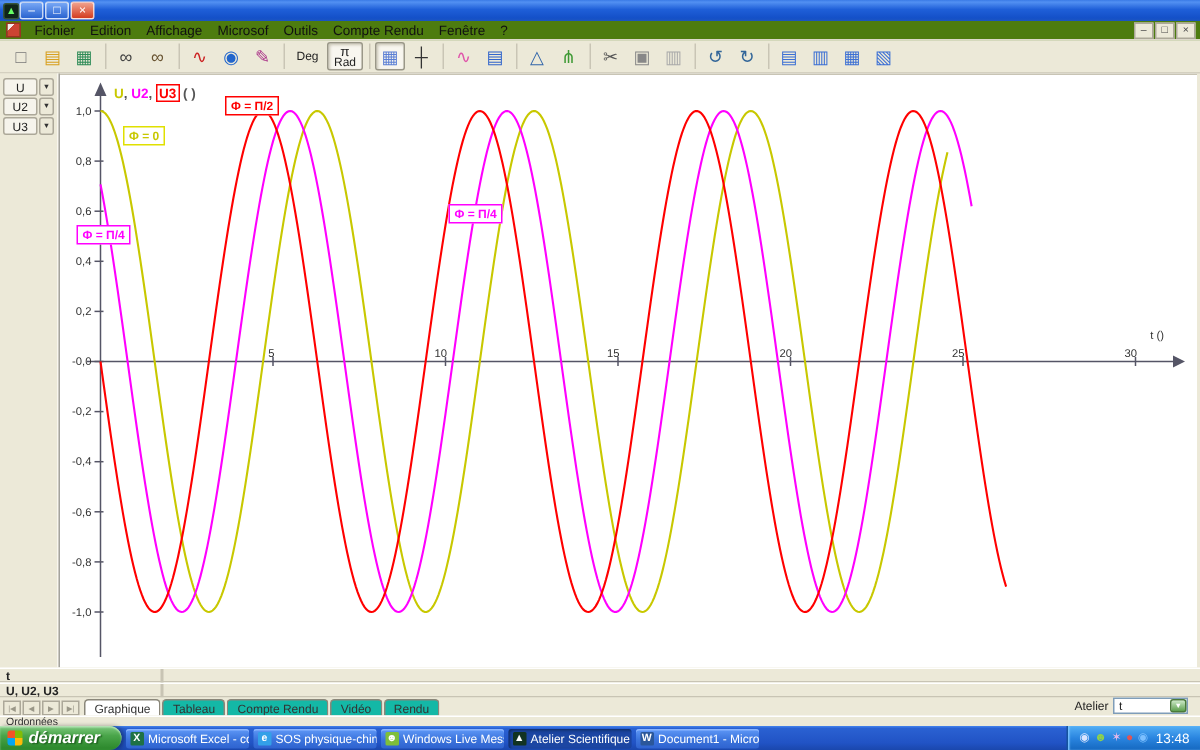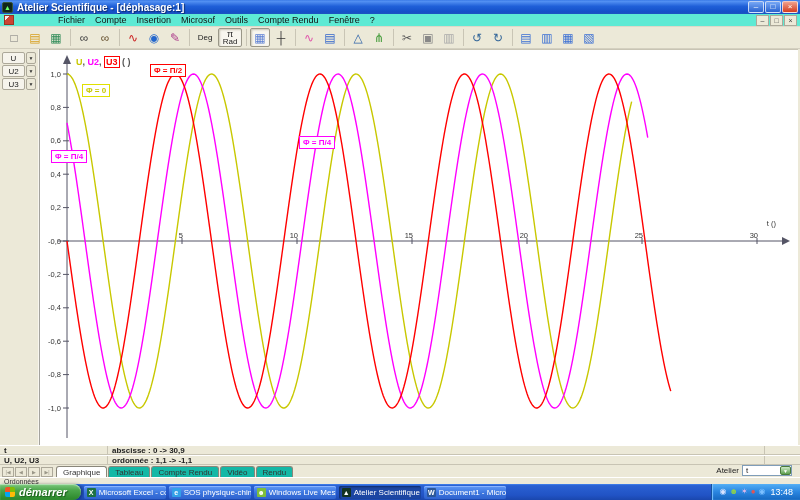--- a/index.html
+++ b/index.html
@@ -21,23 +21,23 @@
     display:inline-flex; align-items:center; justify-content:center; color:#6f6; font-size:7px; line-height:1; }
   .title { font-size:10px; font-weight:bold; margin-left:4px; flex:1; white-space:nowrap;
     text-shadow:1px 1px 1px #0a2a6a; }
   .win-controls { display:flex; gap:1px; }
   .wbtn { width:16px; height:12px; border-radius:2px; border:1px solid rgba(255,255,255,.7);
     display:flex; align-items:center; justify-content:center; font-size:8px; line-height:1; color:#fff;
     background:linear-gradient(180deg,#77a7f5,#2a63cf); }
   .wbtn.close { background:linear-gradient(180deg,#f0a08c,#d33c1f); }
 
   
-  .menubar { position:absolute; top:14px; left:0; right:0; height:13px; background:#5eead4;
+  .menubar { position:absolute; top:14px; left:0; right:0; height:13px; background:#4d7c0f;
     display:flex; align-items:center; font-size:9px; color:#111; padding-left:2px;
-    border-bottom:1px solid #ddd9ca;gap:35px; }
+    border-bottom:1px solid #ddd9ca; }
   .child-icon { width:10px; height:10px; margin:0 4px 0 2px;
     background:linear-gradient(135deg,#f6eded 30%,#cc4433 30%); border:1px solid #993322; }
   .menu-item { padding:0 5px; white-space:nowrap; }
   .child-controls { margin-left:auto; display:flex; gap:1px; padding-right:3px; }
   .cbtn { width:13px; height:11px; border:1px solid #aca899; background:#ece9d8; color:#444;
     font-size:7px; line-height:1; display:flex; align-items:center; justify-content:center; }
 
   
   .toolbar { position:absolute; top:27px; left:0; right:0; height:22px; background:#ece9d8;
     display:flex; align-items:center; padding-left:4px; border-bottom:1px solid #d4d0c0; }
@@ -118,34 +118,33 @@
   .trayicon { font-size:8px; line-height:1; }
   .clock { font-size:9px; margin-left:2px; }
 </style>
 </head>
 <body>
 
 <div class="screen">
 
   <div class="titlebar">
     <span class="app-icon">▲</span>
-    <span class="title">Atelier Scientifique  -  [déphasage:1]</span>
     <div class="win-controls">
       <span class="wbtn">–</span>
       <span class="wbtn">□</span>
       <span class="wbtn close">×</span>
     </div>
   </div>
 
   <div class="menubar">
     <span class="child-icon"></span>
     <div id="menu-items" style="display:flex;">
         <span class="menu-item">Fichier</span>
-        <span class="menu-item">Compte</span>
-        <span class="menu-item">Insertion</span>
+        <span class="menu-item">Edition</span>
+        <span class="menu-item">Affichage</span>
         <span class="menu-item">Microsof</span>
         <span class="menu-item">Outils</span>
         <span class="menu-item">Compte Rendu</span>
         <span class="menu-item">Fenêtre</span>
         <span class="menu-item">?</span>
       </div>
     <div class="child-controls">
       <span class="cbtn">–</span>
       <span class="cbtn">□</span>
       <span class="cbtn">×</span>
@@ -259,26 +258,24 @@
         <div class="annot" style="color: rgb(200, 200, 0); border-color: rgb(224, 224, 0); left: 42px; top: 34px;">Φ = 0</div>
         <div class="annot" style="color: rgb(255, 0, 0); border-color: rgb(255, 0, 0); left: 110px; top: 14px;">Φ = Π/2</div>
         <div class="annot" style="color: rgb(255, 0, 255); border-color: rgb(255, 0, 255); left: 11px; top: 100px;">Φ = Π/4</div>
         <div class="annot" style="color: rgb(255, 0, 255); border-color: rgb(255, 0, 255); left: 259px; top: 86px;">Φ = Π/4</div>
       </div>
   </div>
 
   <div class="details">
     <div class="drow">
       <span class="dleft">t</span>
-      <span class="dright">abscisse : 0 -&gt; 30,9</span>
       <span class="dpad"></span>
     </div>
     <div class="drow">
       <span class="dleft">U, U2, U3</span>
-      <span class="dright">ordonnée : 1,1 -&gt; -1,1</span>
       <span class="dpad"></span>
     </div>
   </div>
 
   <div class="tabrow">
     <div class="tnav" id="tabnav">
         <span class="tnavbtn">|◀</span>
         <span class="tnavbtn">◀</span>
         <span class="tnavbtn">▶</span>
         <span class="tnavbtn">▶|</span>

